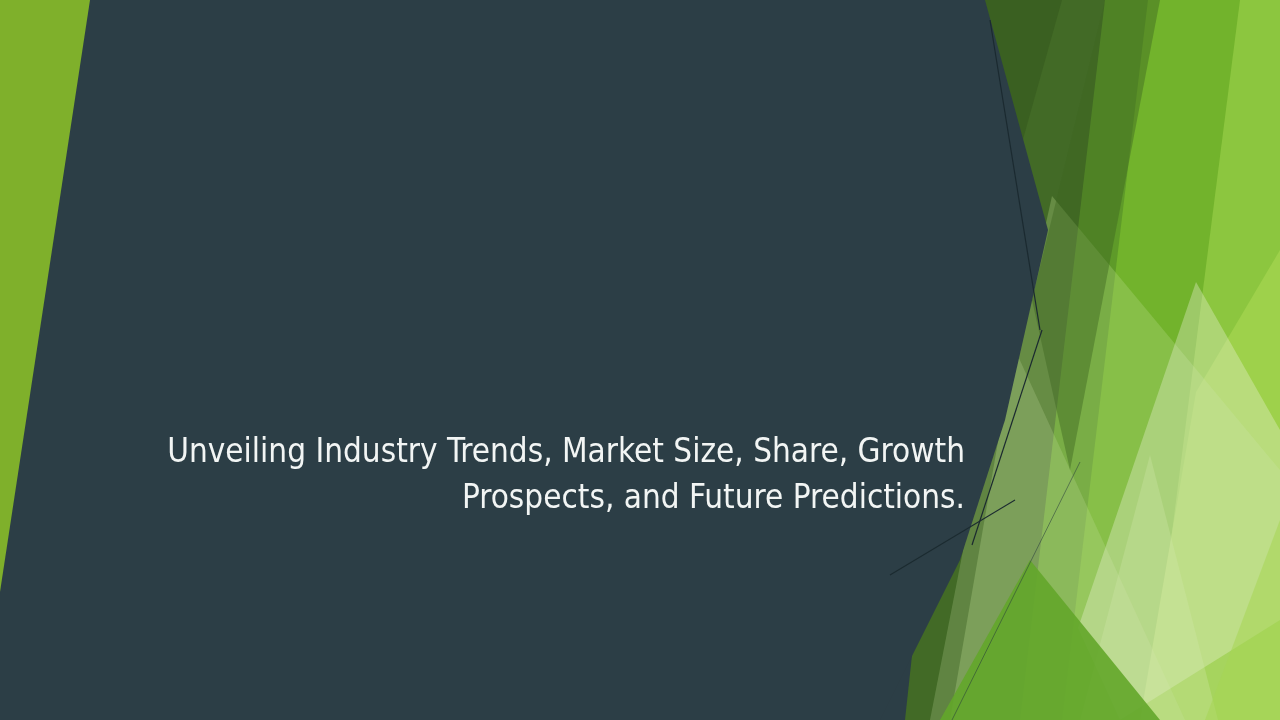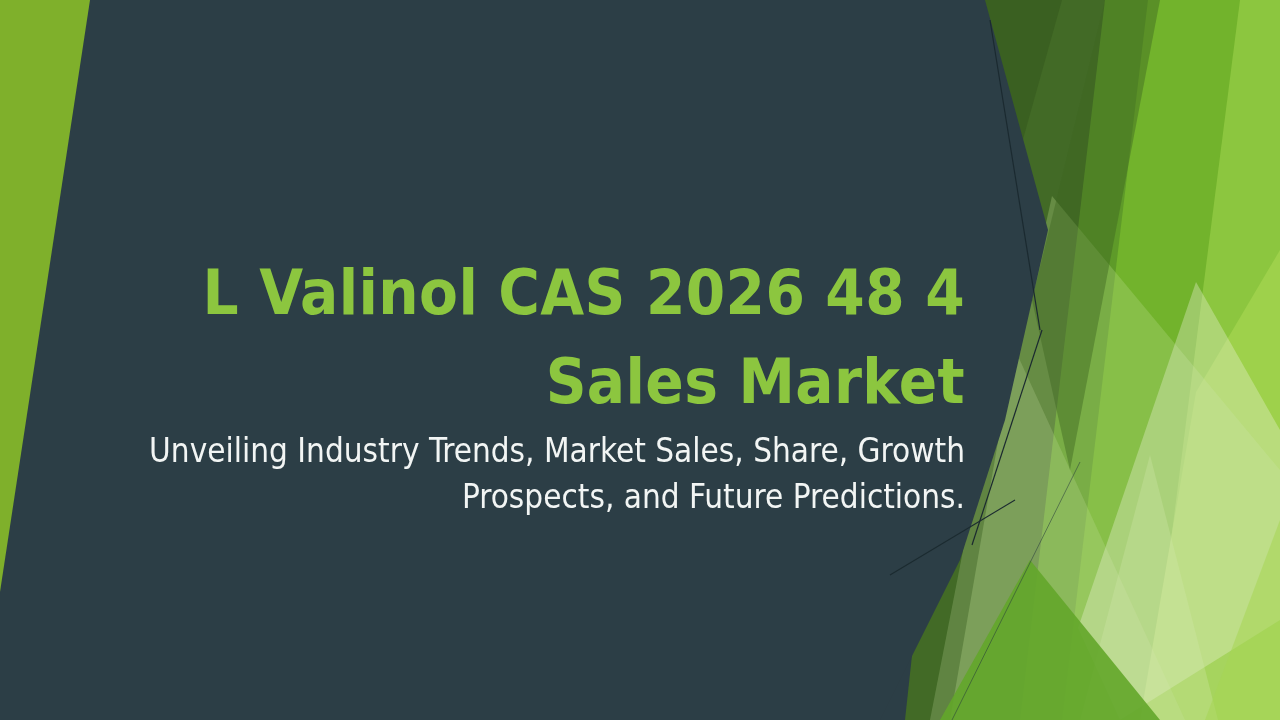--- a/index.html
+++ b/index.html
@@ -115,24 +115,20 @@
 
     <line x1="990" y1="20" x2="1040" y2="330" stroke="#1b2a30" stroke-width="1.2"></line>
     <line x1="1042" y1="330" x2="972" y2="545" stroke="#1b2a30" stroke-width="1.2"></line>
     <line x1="1015" y1="500" x2="890" y2="575" stroke="#1b2a30" stroke-width="1.1"></line>
     <line x1="1080" y1="462" x2="952" y2="720" stroke="#23353c" stroke-width="1" opacity="0.5"></line>
 
   </svg>
 
   <div id="text-layer">
 
-    <div id="title-block">
-      <h1 id="slide-title">L Valinol CAS 2026 48 4
-Sales Market</h1>
-    </div>
 
     <div id="subtitle-block">
-      <p id="slide-subtitle">Unveiling Industry Trends, Market Sales, Share, Growth Prospects, and Future Predictions.</p>
+      <p id="slide-subtitle">Unveiling Industry Trends, Market Size, Share, Growth Prospects, and Future Predictions.</p>
     </div>
 
   </div>
 
 </div>
 
 </body></html>

